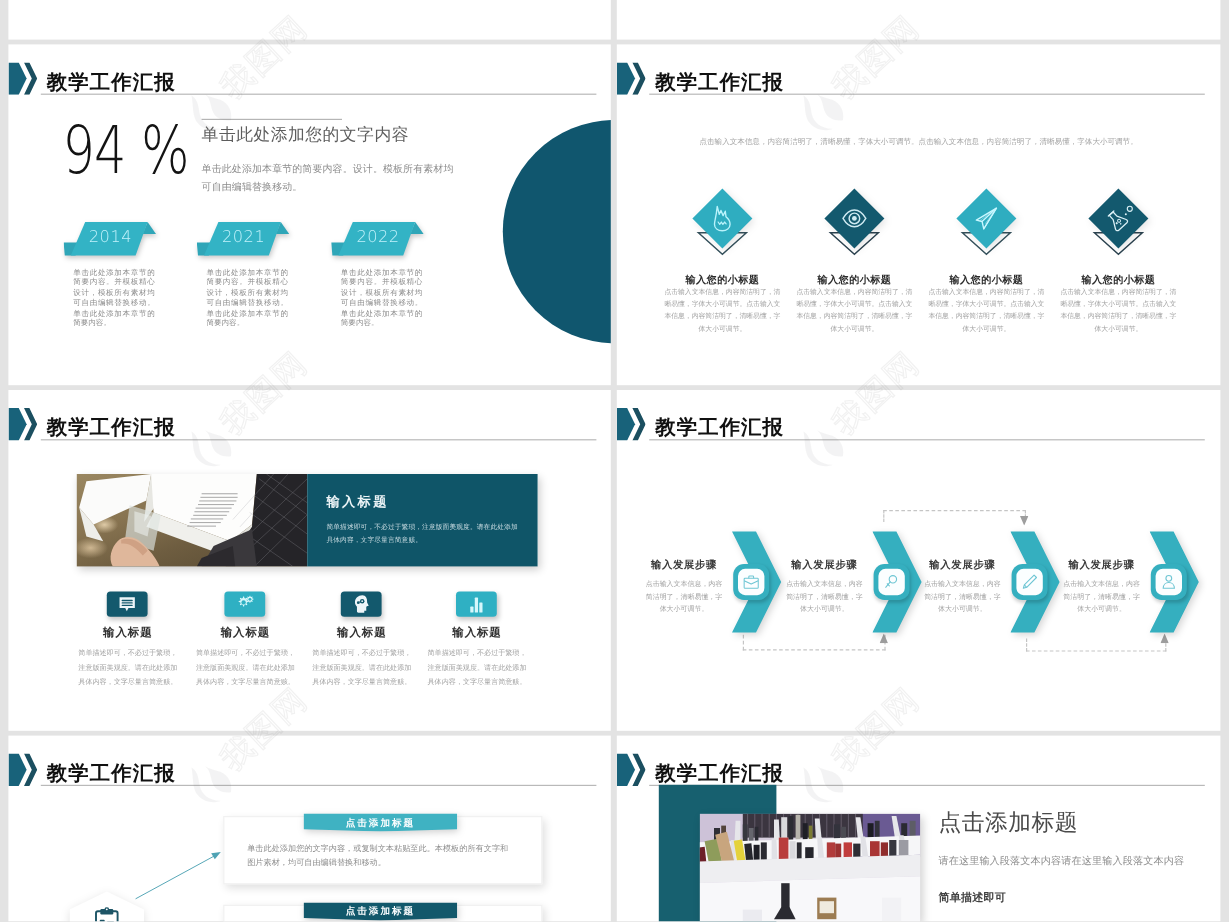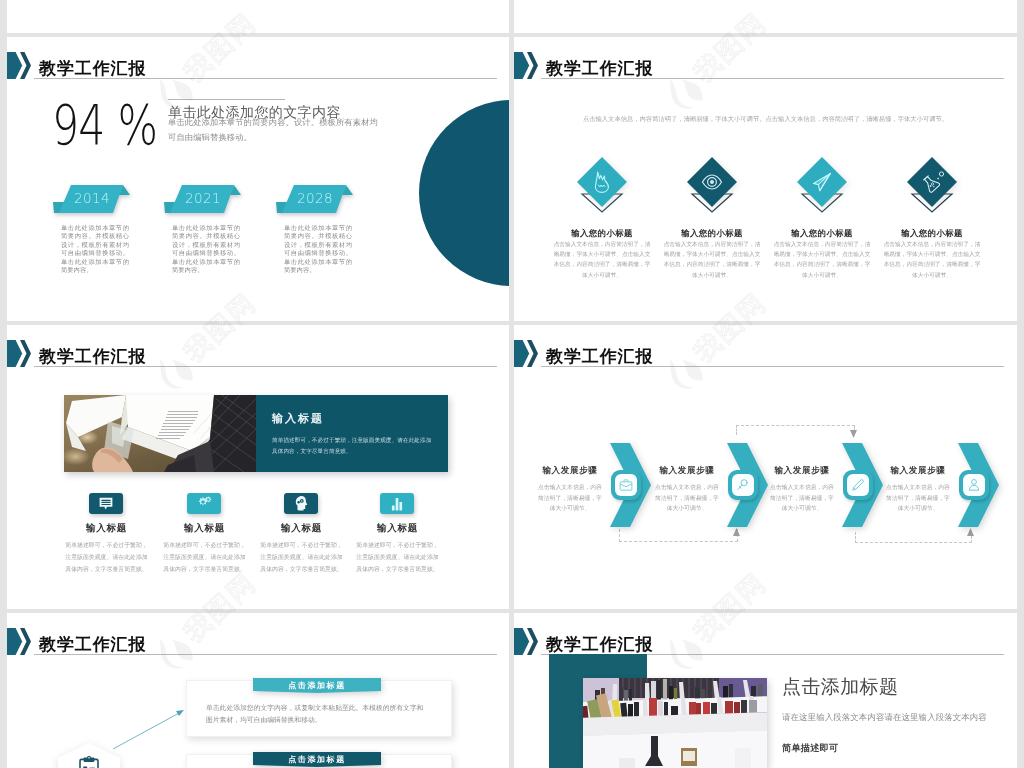--- a/index.html
+++ b/index.html
@@ -104,21 +104,21 @@
                 border-radius:50%;background:#10566e;"></div>
 
     <div style="position:absolute;left:45px;top:59px;width:160px;text-align:left;
                 font-family:'DejaVu Sans',sans-serif;font-weight:200;
                 font-size:55px;color:#131313;letter-spacing:-1px;line-height:58px;
                 transform:scaleX(.775);transform-origin:left top;">94 %</div>
 
     <div style="position:absolute;left:161px;top:62px;width:117px;height:1px;background:#b5b5b5;"></div>
     <div style="position:absolute;left:161px;top:67px;font-size:14px;color:#5d5d5d;
                 letter-spacing:.4px;white-space:nowrap;line-height:17px;">单击此处添加您的文字内容</div>
-    <div style="position:absolute;left:161px;top:78px;width:215px;font-size:8.3px;
+    <div style="position:absolute;left:161px;top:96px;width:215px;font-size:8.3px;
                 line-height:15px;color:#8d8d8d;letter-spacing:.1px;">单击此处添加本章节的简要内容。设计。模板所有素材均可自由编辑替换移动。</div>
 
     <div style="position:absolute;left:0;top:0;width:100%;height:100%;">
       <div class="yearcol" style="left:46px;">
         <svg class="ribbon" width="80" height="30" viewBox="0 0 80 30">
           <polygon points="70,1 77,11 66,11" fill="#2fa6b8"></polygon>
           <polygon points="0,18 14,18 10,29 1,29" fill="#2fa6b8"></polygon>
           <polygon points="18,1 70,1 60,29 6,29" fill="#33b3c5"></polygon>
         </svg>
         <div class="ylabel">2014</div>
@@ -132,21 +132,21 @@
         </svg>
         <div class="ylabel">2021</div>
         <div class="ytext">单击此处添加本章节的简要内容。并模板精心设计，模板所有素材均可自由编辑替换移动。单击此处添加本章节的简要内容。</div>
       </div>
       <div class="yearcol" style="left:269px;">
         <svg class="ribbon" width="80" height="30" viewBox="0 0 80 30">
           <polygon points="70,1 77,11 66,11" fill="#2fa6b8"></polygon>
           <polygon points="0,18 14,18 10,29 1,29" fill="#2fa6b8"></polygon>
           <polygon points="18,1 70,1 60,29 6,29" fill="#33b3c5"></polygon>
         </svg>
-        <div class="ylabel">2028</div>
+        <div class="ylabel">2022</div>
         <div class="ytext">单击此处添加本章节的简要内容。并模板精心设计，模板所有素材均可自由编辑替换移动。单击此处添加本章节的简要内容。</div>
       </div>
     </div>
   </div>
 
   <div class="slide" style="left:514px;top:37px;width:503px;height:284px;">
     <div class="hdr">
       <svg class="hdr-icon" style="left:0px;top:15px;" width="24" height="27" viewBox="0 0 24 27">
         <path d="M0 0 L8.6 0 L15.2 13.5 L8.6 27 L0 27 Z" fill="#18627a"></path>
         <path d="M13 0 L17.5 0 L24 13.5 L17.5 27 L13 27 L19.5 13.5 Z" fill="#1b4f60"></path>

